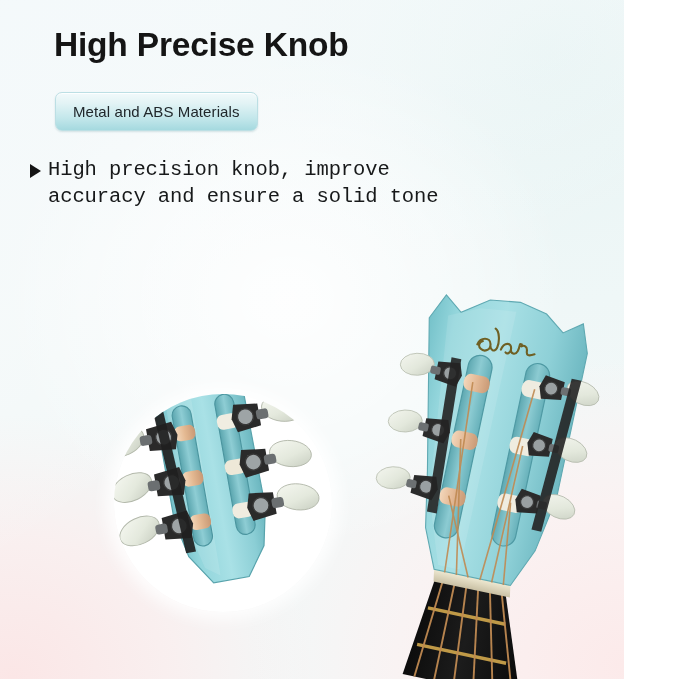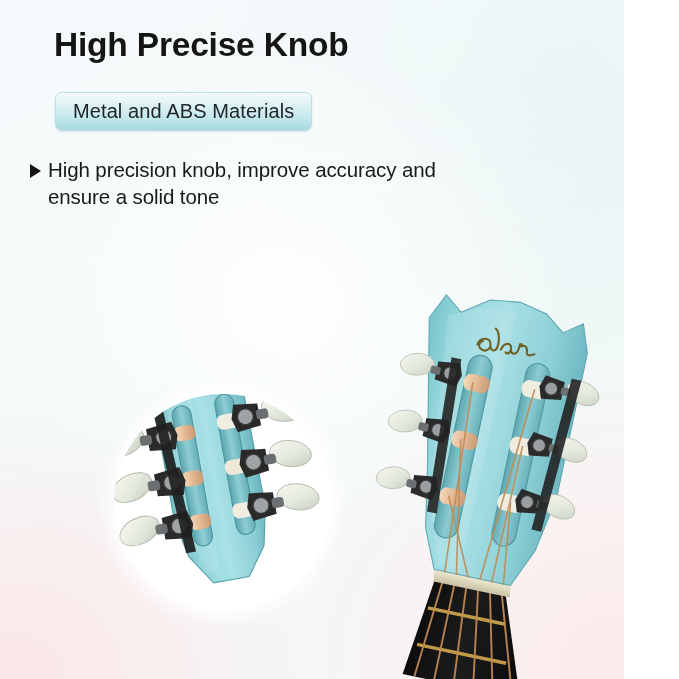--- a/index.html
+++ b/index.html
@@ -70,31 +70,32 @@
     height: 37px;
     padding: 0 17px;
     display: flex;
     align-items: center;
     border-radius: 7px;
     background: linear-gradient(to bottom, #f2fafb 0%, #e2f3f5 28%, #c3e7eb 68%, #a5d9df 100%);
     border: 1px solid #bcdfe4;
     box-shadow: 0 1px 2px rgba(120,160,170,0.28), inset 0 1px 0 rgba(255,255,255,0.85);
   }
   .badge-text {
-    font-size: 20px;
+    font-size: 15px;
     color: #20272b;
     white-space: nowrap;
     letter-spacing: 0.1px;
   }
 
   .bullets {
     position: absolute;
     left: 30px;
     top: 156px;
     width: 420px;
+    font-family: Liberation Mono, monospace;
   }
   .bullet {
     position: relative;
     display: flex;
     align-items: flex-start;
     margin-bottom: 24px;
   }
   .bullet-marker {
     flex: 0 0 auto;
     width: 0;

